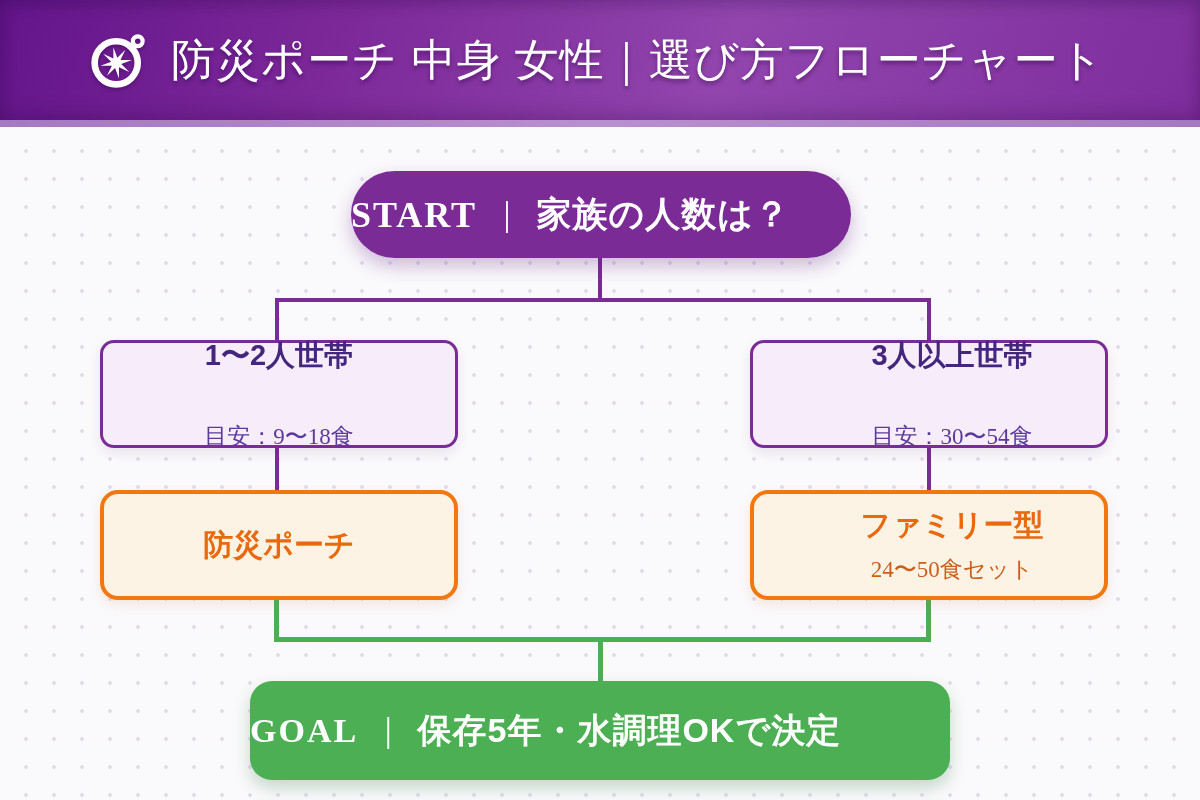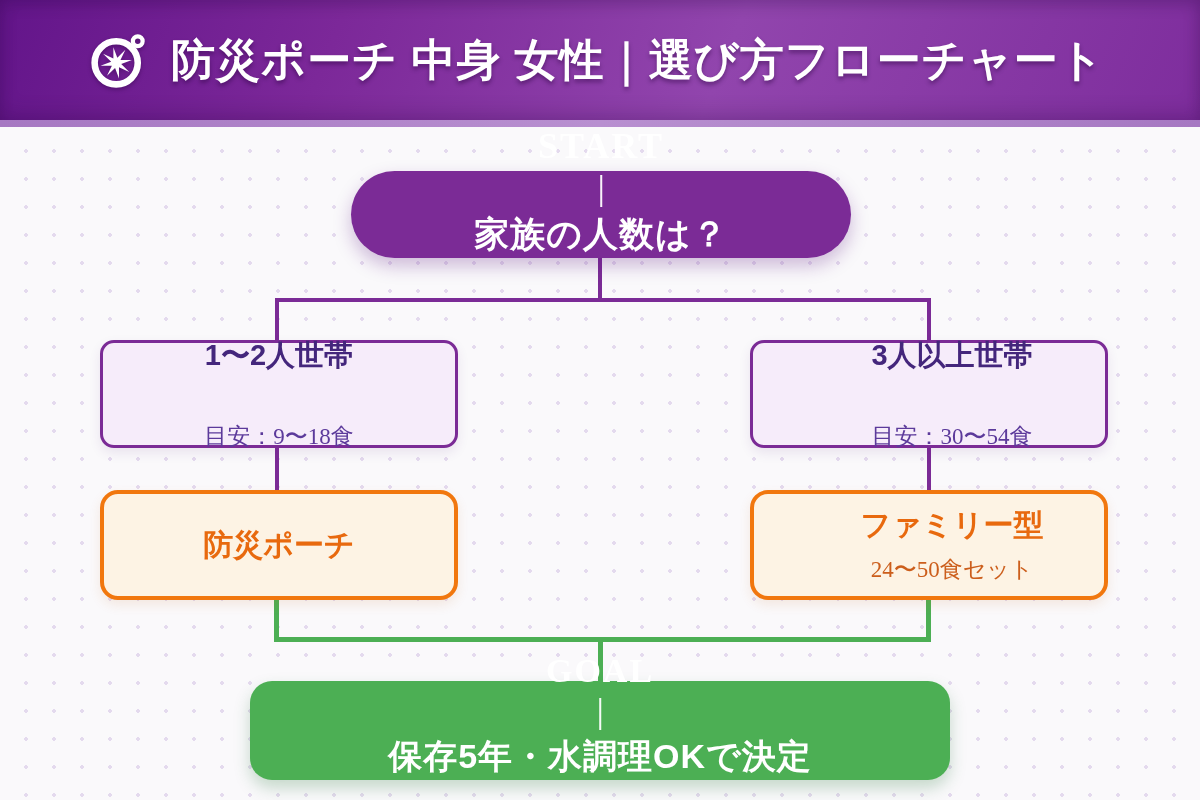--- a/index.html
+++ b/index.html
@@ -14,36 +14,36 @@
     background:linear-gradient(112deg,#63158a 0%,#7c2899 28%,#9145ad 60%,#7e2d9d 100%);
     display:flex;align-items:center;justify-content:center;gap:16px;
     box-shadow:inset 0 -8px 18px rgba(40,0,60,.18), inset 0 6px 14px rgba(30,0,50,.18);
   }
   .header-strip{
     position:absolute;left:0;top:120px;width:1200px;height:7px;
     background:linear-gradient(90deg,#a678c2,#b88fd0 50%,#a678c2);
   }
   .compass{width:60px;height:60px;flex:0 0 auto;filter:drop-shadow(0 2px 2px rgba(40,0,60,.4));}
   .title{
-    margin:6px;font-size:44px;font-weight:700;color:#ffffff;letter-spacing:1px;
+    margin:6px;font-size:44px;font-weight:400;color:#ffffff;letter-spacing:1px;
     white-space:nowrap;text-shadow:0 3px 4px rgba(40,0,60,.45);
     font-family:"Liberation Sans",sans-serif;
   }
   
   .content-bg{
     position:absolute;left:0;top:127px;width:1200px;height:673px;
     background-image:radial-gradient(circle,#e4daee 1.6px,rgba(0,0,0,0) 1.9px);
     background-size:28px 28px;background-position:12px 10px;
   }
   
   .conn{position:absolute;z-index:1;}
   .conn.purple{background:#7b2b96;}
   .conn.green{background:#4caf54;}
   
-  .node{position:absolute;z-index:2;display:flex;align-items:center;justify-content:flex-end;flex-direction:column;}
+  .node{position:absolute;z-index:2;display:flex;align-items:center;justify-content:flex-start;}
   .start-node{
     left:351px;top:171px;width:500px;height:87px;border-radius:44px;
     background:#7b2b96;box-shadow:0 8px 18px rgba(90,20,130,.28);
     color:#fff;white-space:nowrap;
   }
   .goal-node{
     left:250px;top:681px;width:700px;height:99px;border-radius:22px;
     background:#4caf54;box-shadow:0 8px 16px rgba(40,120,60,.25);
     color:#fff;white-space:nowrap;
   }

